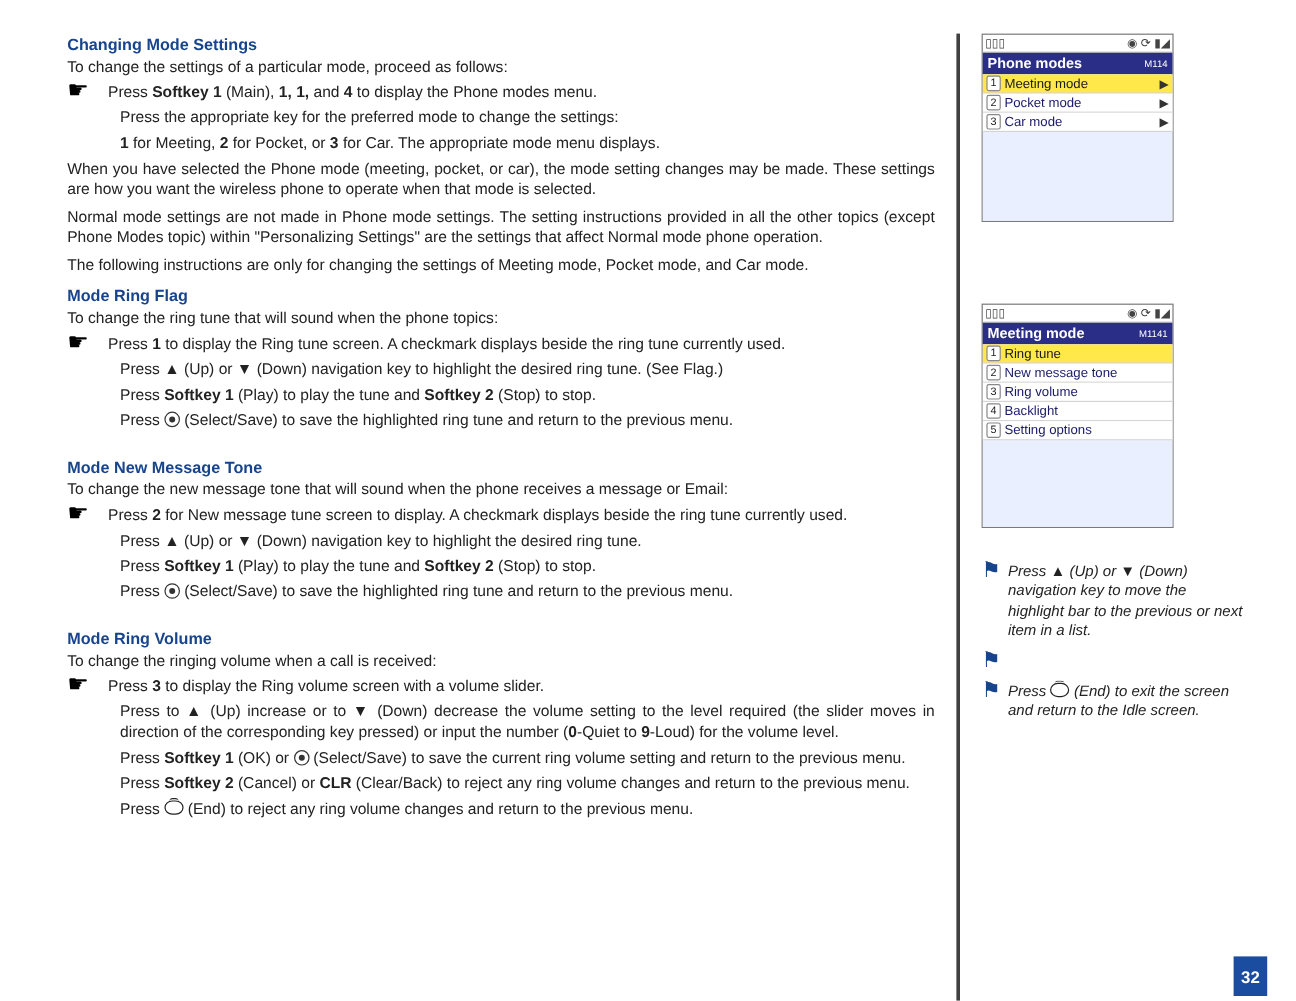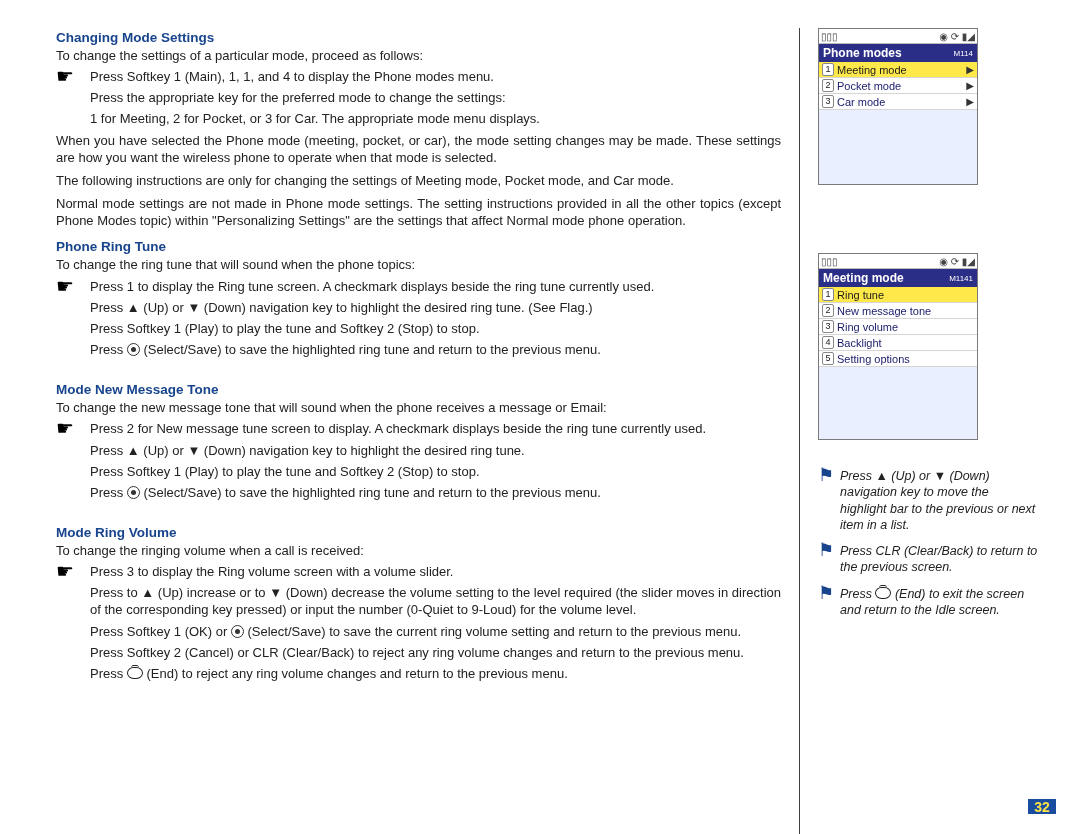--- a/index.html
+++ b/index.html
@@ -18,21 +18,21 @@
     display: flex;
     width: 1080px;
     height: 834px;
     box-sizing: border-box;
     padding: 28px 0 0 0;
   }
   .leftcol {
     flex: 0 0 800px;
     padding: 0 18px 16px 56px;
     box-sizing: border-box;
-    border-right: 1px solid #404040;
+    border-right: 3px solid #404040;
   }
   .rightcol {
     flex: 0 0 250px;
     padding: 0 12px 0 18px;
     box-sizing: border-box;
     display: flex;
     flex-direction: column;
     align-items: flex-start;
   }
   h4.sec-head {
@@ -61,27 +61,27 @@
     line-height: 16px;
     padding-top: 0;
     color: #000;
   }
   .bullet-text {
     flex: 1 1 auto;
     line-height: 1.32;
     text-align: justify;
   }
   .sub-line {
-    margin-left: 34px;
+    margin-left: 44px;
     line-height: 1.32;
     margin-top: 4px;
     margin-bottom: 4px;
     text-align: justify;
   }
-  b { font-weight: normal; }
+  b { font-weight: bold; }
 
   
   .phone-sim {
     width: 158px;
     border: 1px solid #7a7a7a;
     background: #fff;
     margin-bottom: 18px;
     font-size: 11px;
   }
   .phone-status {
@@ -154,25 +154,25 @@
   .tip-text {
     flex: 1 1 auto;
     font-style: italic;
     line-height: 1.3;
     color: #222;
   }
 
   .page-num {
     position: absolute;
     right: 24px;
-    bottom: 20px;
+    bottom: 4px;
     width: 28px;
-    height: 15px;
+    height: 33px;
     background: #1a4da0;
-    color: #fde047;
+    color: #ffffff;
     font-weight: bold;
     display: flex;
     align-items: center;
     justify-content: center;
     font-size: 14px;
   }
   .glyph { font-family: Arial, sans-serif; }
   .circ-dot {
     display: inline-block;
     width: 11px;
@@ -216,24 +216,24 @@
 
     <h4 class="sec-head">Changing Mode Settings</h4>
     <p class="intro">To change the settings of a particular mode, proceed as follows:</p>
     <div class="bullet-row">
       <div class="pointer glyph">☛</div>
       <div class="bullet-text">Press <b>Softkey 1</b> (Main), <b>1, 1,</b> and <b>4</b> to display the Phone modes menu.</div>
     </div>
     <div class="sub-line">Press the appropriate key for the preferred mode to change the settings:</div>
     <div class="sub-line" style="margin-top:0"><b>1</b> for Meeting, <b>2</b> for Pocket, or <b>3</b> for Car. The appropriate mode menu displays.</div>
     <p class="para">When you have selected the Phone mode (meeting, pocket, or car), the mode setting changes may be made. These settings are how you want the wireless phone to operate when that mode is selected.</p>
+    <p class="para">Normal mode settings are not made in Phone mode settings. The setting instructions provided in all the other topics (except Phone Modes topic) within "Personalizing Settings" are the settings that affect Normal mode phone operation.</p>
     <p class="para">The following instructions are only for changing the settings of Meeting mode, Pocket mode, and Car mode.</p>
-    <p class="para">Normal mode settings are not made in Phone mode settings. The setting instructions provided in all the other topics (except Phone Modes topic) within "Personalizing Settings" are the settings that affect Normal mode phone operation.</p>
-
-    <h4 class="sec-head" style="margin-top:10px">Phone Ring Tune</h4>
+
+    <h4 class="sec-head" style="margin-top:10px">Mode Ring Flag</h4>
     <p class="intro">To change the ring tune that will sound when the phone topics:</p>
     <div class="bullet-row">
       <div class="pointer glyph">☛</div>
       <div class="bullet-text">Press <b>1</b> to display the Ring tune screen. A checkmark displays beside the ring tune currently used.</div>
     </div>
     <div class="sub-line">Press ▲ (Up) or ▼ (Down) navigation key to highlight the desired ring tune. (See Flag.)</div>
     <div class="sub-line">Press <b>Softkey 1</b> (Play) to play the tune and <b>Softkey 2</b> (Stop) to stop.</div>
     <div class="sub-line">Press <span class="circ-dot"></span> (Select/Save) to save the highlighted ring tune and return to the previous menu.</div>
 
     <h4 class="sec-head" style="margin-top:24px">Mode New Message Tone</h4>
@@ -321,21 +321,20 @@
         </div>
     </div>
 
     <div class="tips">
       <div class="tip-row">
         <div class="tip-icon">⚑</div>
         <div class="tip-text">Press ▲ (Up) or ▼ (Down) navigation key to move the highlight bar to the previous or next item in a list.</div>
       </div>
       <div class="tip-row">
         <div class="tip-icon">⚑</div>
-        <div class="tip-text">Press <b>CLR</b> (Clear/Back) to return to the previous screen.</div>
       </div>
       <div class="tip-row">
         <div class="tip-icon">⚑</div>
         <div class="tip-text">Press <span class="end-key"></span> (End) to exit the screen and return to the Idle screen.</div>
       </div>
     </div>
   </div>
 
   <div class="page-num">32</div>
 </div>

